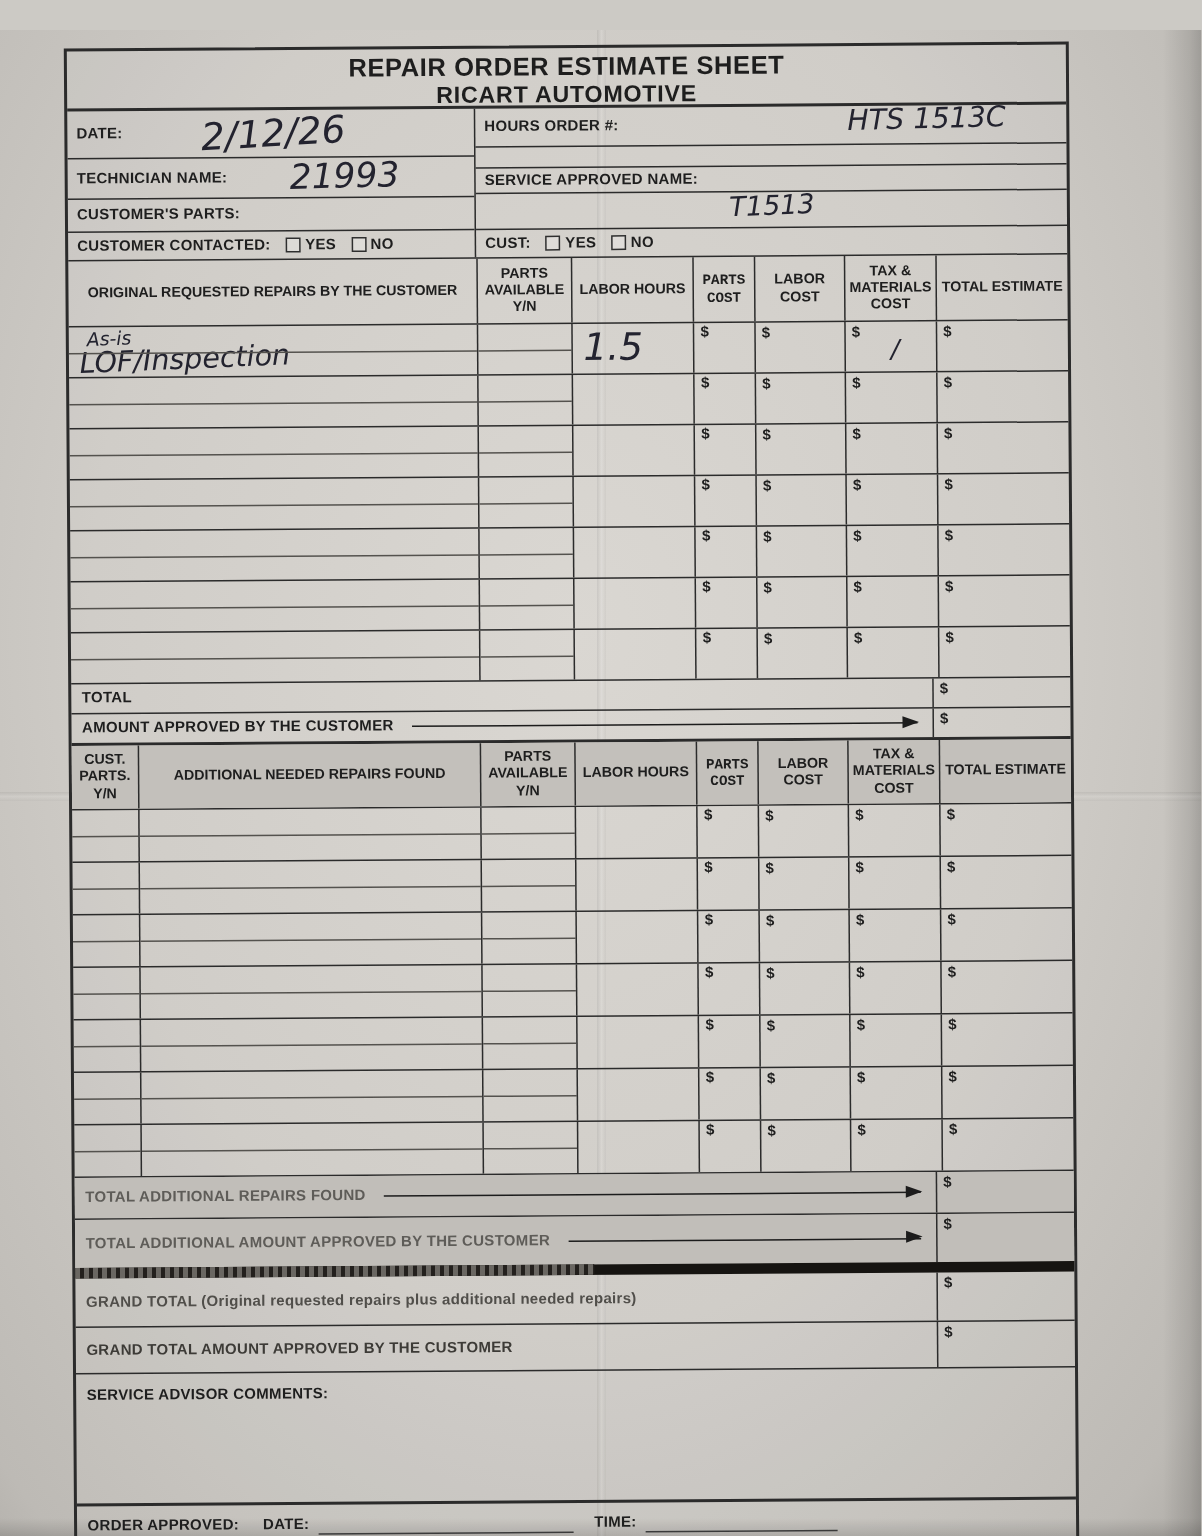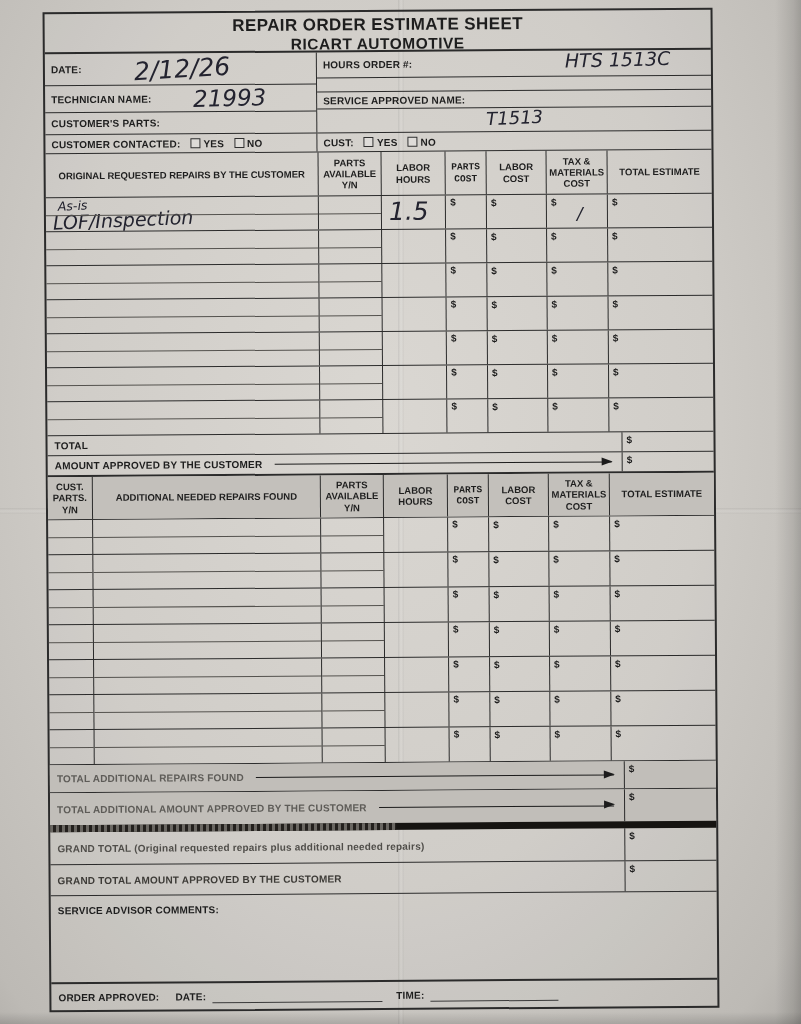--- a/index.html
+++ b/index.html
@@ -7,20 +7,21 @@
   body {
     font-family: "Liberation Sans", sans-serif;
     background: radial-gradient(ellipse at 48% 42%, #d9d6d1 0%, #cfccc7 50%, #beb bab5 85%, #b3b0ab 100%);
     background-color:#cccac5;
     position: relative;
     color:#1e1e1e;
   }
   .photo {
     position:absolute; inset:0;
     background: radial-gradient(ellipse at 48% 40%, #d8d5d0 0%, #cecbc6 55%, #bdbab5 92%, #b0ada8 100%);
+    margin-top: 20px;
   }
   .fold-v { position:absolute; top:0; bottom:0; left:398px; width:6px;
     background: linear-gradient(90deg, rgba(0,0,0,0.07), rgba(255,255,255,0.12), rgba(0,0,0,0.04)); }
   .fold-h { position:absolute; left:0; right:0; top:508px; height:6px;
     background: linear-gradient(180deg, rgba(0,0,0,0.06), rgba(255,255,255,0.10), rgba(0,0,0,0.03)); }
   .edge-r { position:absolute; top:0; bottom:0; right:0; width:26px;
     background: linear-gradient(90deg, rgba(0,0,0,0) 0%, rgba(0,0,0,0.10) 70%, rgba(0,0,0,0.18) 100%); }
   .edge-b { position:absolute; left:0; right:0; bottom:0; height:12px;
     background: linear-gradient(180deg, rgba(0,0,0,0) 0%, rgba(0,0,0,0.14) 100%); }
 
@@ -70,21 +71,21 @@
   .t2-head .hcell { background:#c3c0bb; }
 
   .trow { display:flex; border-bottom:1.4px solid #2b2b2b; }
   .t1row { height:34px; }
   .t2row { height:35px; }
   .cell { position:relative; border-left:1.5px solid #2b2b2b; }
   .cell.first { border-left:none; }
   .midline::after { content:""; position:absolute; left:0; right:0; top:50%; border-top:1px solid #54524e; }
   .dollar { position:absolute; top:2px; left:4px; font-size:10px; font-weight:bold; }
 
-  .c-desc{ width:272px; } .c-pa{ width:63px; } .c-lh{ width:64px; }
+  .c-desc{ width:272px; } .c-pa{ width:63px; } .c-lh{ width:81px; }
   .c-pc{ width:41px;font-family:Liberation Mono, monospace; } .c-lc{ width:60px; } .c-tax{ width:61px; } .c-tot{ flex:1; }
   .c-ca{ width:44px; } .c-desc2{ width:228px; }
 
   
   .sumrow { display:flex; align-items:center; border-bottom:1.4px solid #2b2b2b; }
   .sumrow .lbl { padding-left:7px; }
   .dcell { width:92px; align-self:stretch; position:relative; border-left:1.5px solid #2b2b2b; }
   .arrow { flex:1; height:0; border-top:1.8px solid #1c1c1c; margin:0 10px 0 12px; position:relative; }
   .arrow::after { content:""; position:absolute; right:-1px; top:-5.5px;
     border-left:11px solid #1c1c1c; border-top:4.5px solid transparent; border-bottom:4.5px solid transparent; }

